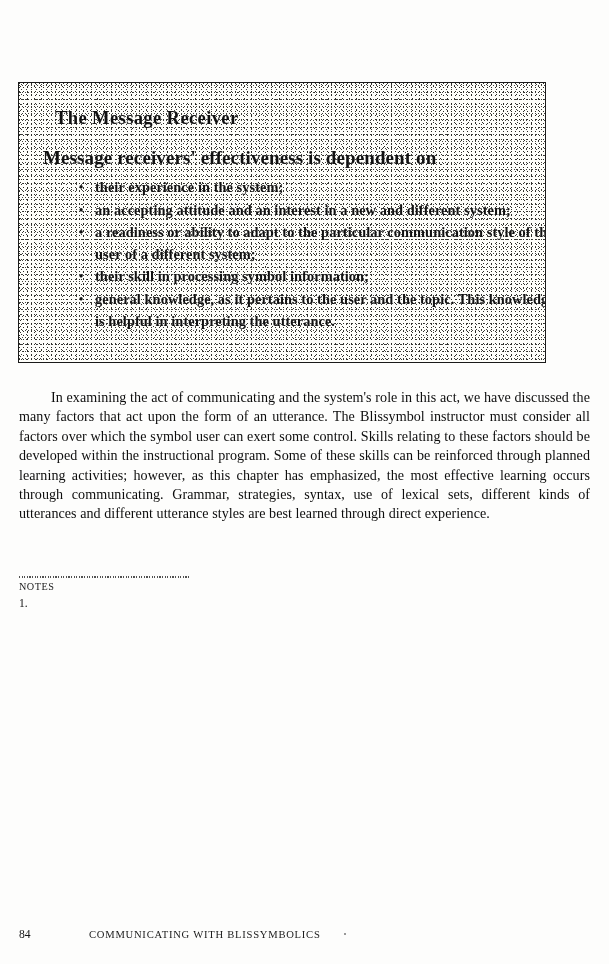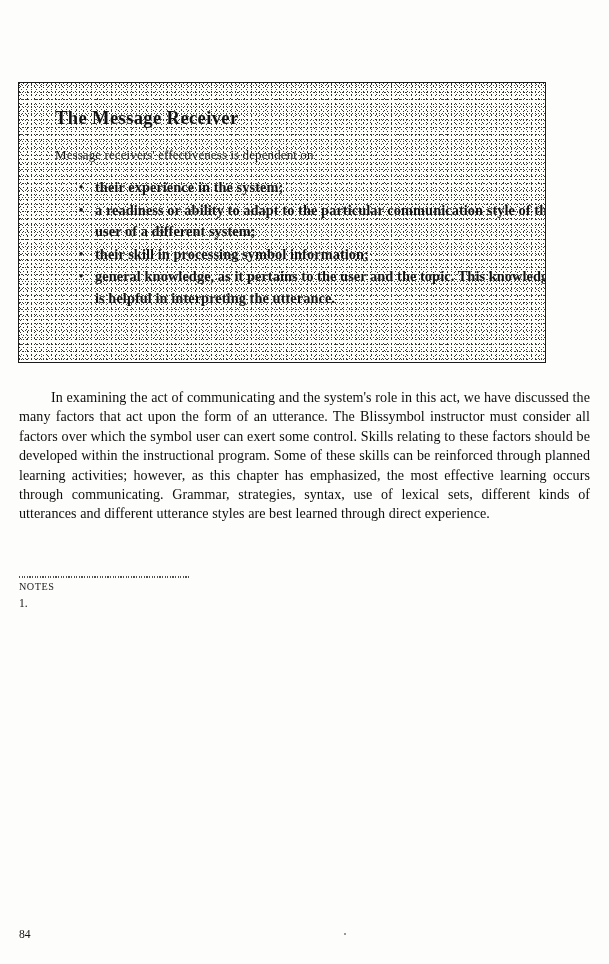--- a/index.html
+++ b/index.html
@@ -74,25 +74,25 @@
     left: 36px;
     top: 24px;
     font-size: 18.6px;
     font-weight: bold;
     letter-spacing: 0.35px;
     color: #101010;
     text-shadow: 0 0 1.1px rgba(255,255,255,0.85), 0.4px 0 0.6px rgba(255,255,255,0.5);
   }
   #callout-lead {
     position: absolute;
-    left: 36px;
+    left: 24px;
     top: 64px;
     width: 500px;
-    font-size: 13px;
-    font-weight: normal;
+    font-size: 19px;
+    font-weight: bold;
     color: #111111;
     letter-spacing: 0.1px;
     text-shadow: 0 0 1.1px rgba(255,255,255,0.85);
   }
   #callout-list {
     position: absolute;
     left: 60px;
     top: 94px;
     width: 488px;
     margin: 0;
@@ -229,20 +229,21 @@
 
       <div id="callout-lead">Message receivers' effectiveness is dependent on</div>
 
       <ul id="callout-list">
         <li>
           <span class="bullet-glyph">•</span>
           <span>their experience in the system;</span>
         </li>
         <li>
           <span class="bullet-glyph">•</span>
+          <span>an accepting attitude and an interest in a new and different system;</span>
         </li>
         <li>
           <span class="bullet-glyph">•</span>
           <span>a readiness or ability to adapt to the particular communication style of the user of a different system;</span>
         </li>
         <li>
           <span class="bullet-glyph">•</span>
           <span>their skill in processing symbol information;</span>
         </li>
         <li>
@@ -259,17 +260,18 @@
   <div id="notes-label">NOTES</div>
 
   <ul id="footnote-list">
     <li>
       <span class="footnote-marker">1.</span>
     </li>
   </ul>
 
   <div id="page-footer">
     <span id="footer-page-number">84</span>
+    <span id="footer-running-head">COMMUNICATING WITH BLISSYMBOLICS</span>
     <span id="footer-stray-mark"></span>
   </div>
 
   <div id="scan-grain"></div>
 </div>
 
 </body></html>

